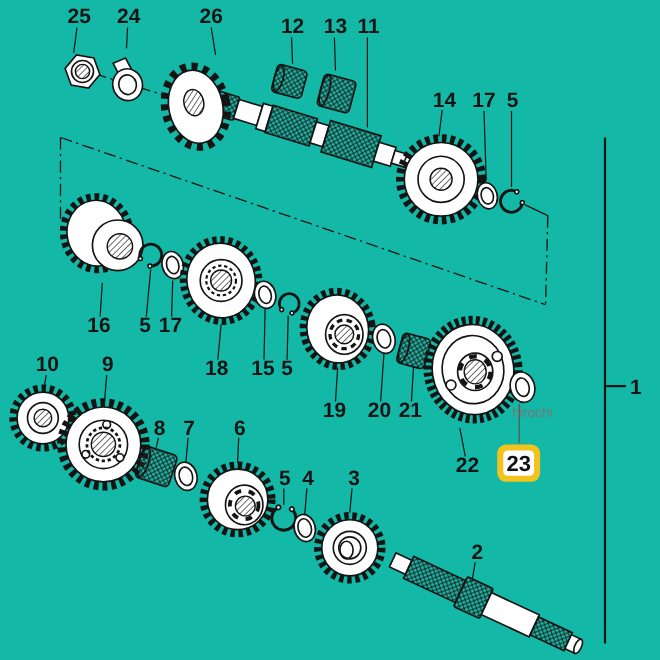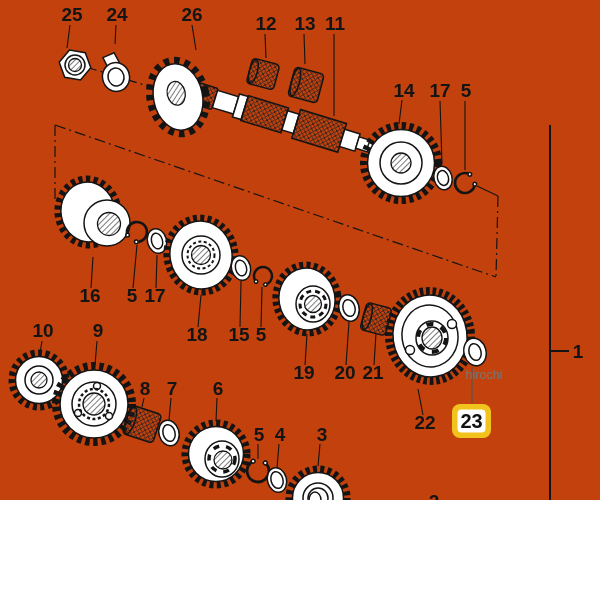--- a/index.html
+++ b/index.html
@@ -1,16 +1,16 @@
 <!DOCTYPE html>
 <html><head>
 <meta charset="utf-8">
 <style>
   html,body{margin:0;padding:0;background:#ffffff;}
-  #stage{width:600px;height:500px;position:relative;background:#c2410c;overflow:hidden;}
+  #stage{width:600px;height:600px;position:relative;background:#14b8a6;overflow:hidden;}
   svg{display:block;}
   .ln{fill:none;stroke:#141414;stroke-width:1.5;}
   .fw{fill:#ffffff;stroke:#141414;stroke-width:1.5;}
   .th{fill:none;stroke:#141414;}
   .bore{fill:url(#hx);stroke:#141414;stroke-width:1.3;}
   .xh{fill:url(#xh);stroke:#141414;stroke-width:1.5;}
   .dd{fill:none;stroke:#141414;stroke-width:1.2;stroke-dasharray:11 4 2 4;}
   .ldr{fill:none;stroke:#141414;stroke-width:1.1;}
   .lbl{font-family:"Liberation Sans","DejaVu Sans",sans-serif;font-size:19px;font-weight:bold;fill:#141414;text-anchor:middle;}
   .wm{font-family:"Liberation Sans","DejaVu Sans",sans-serif;font-size:12.5px;font-weight:normal;fill:#777777;text-anchor:middle;}

